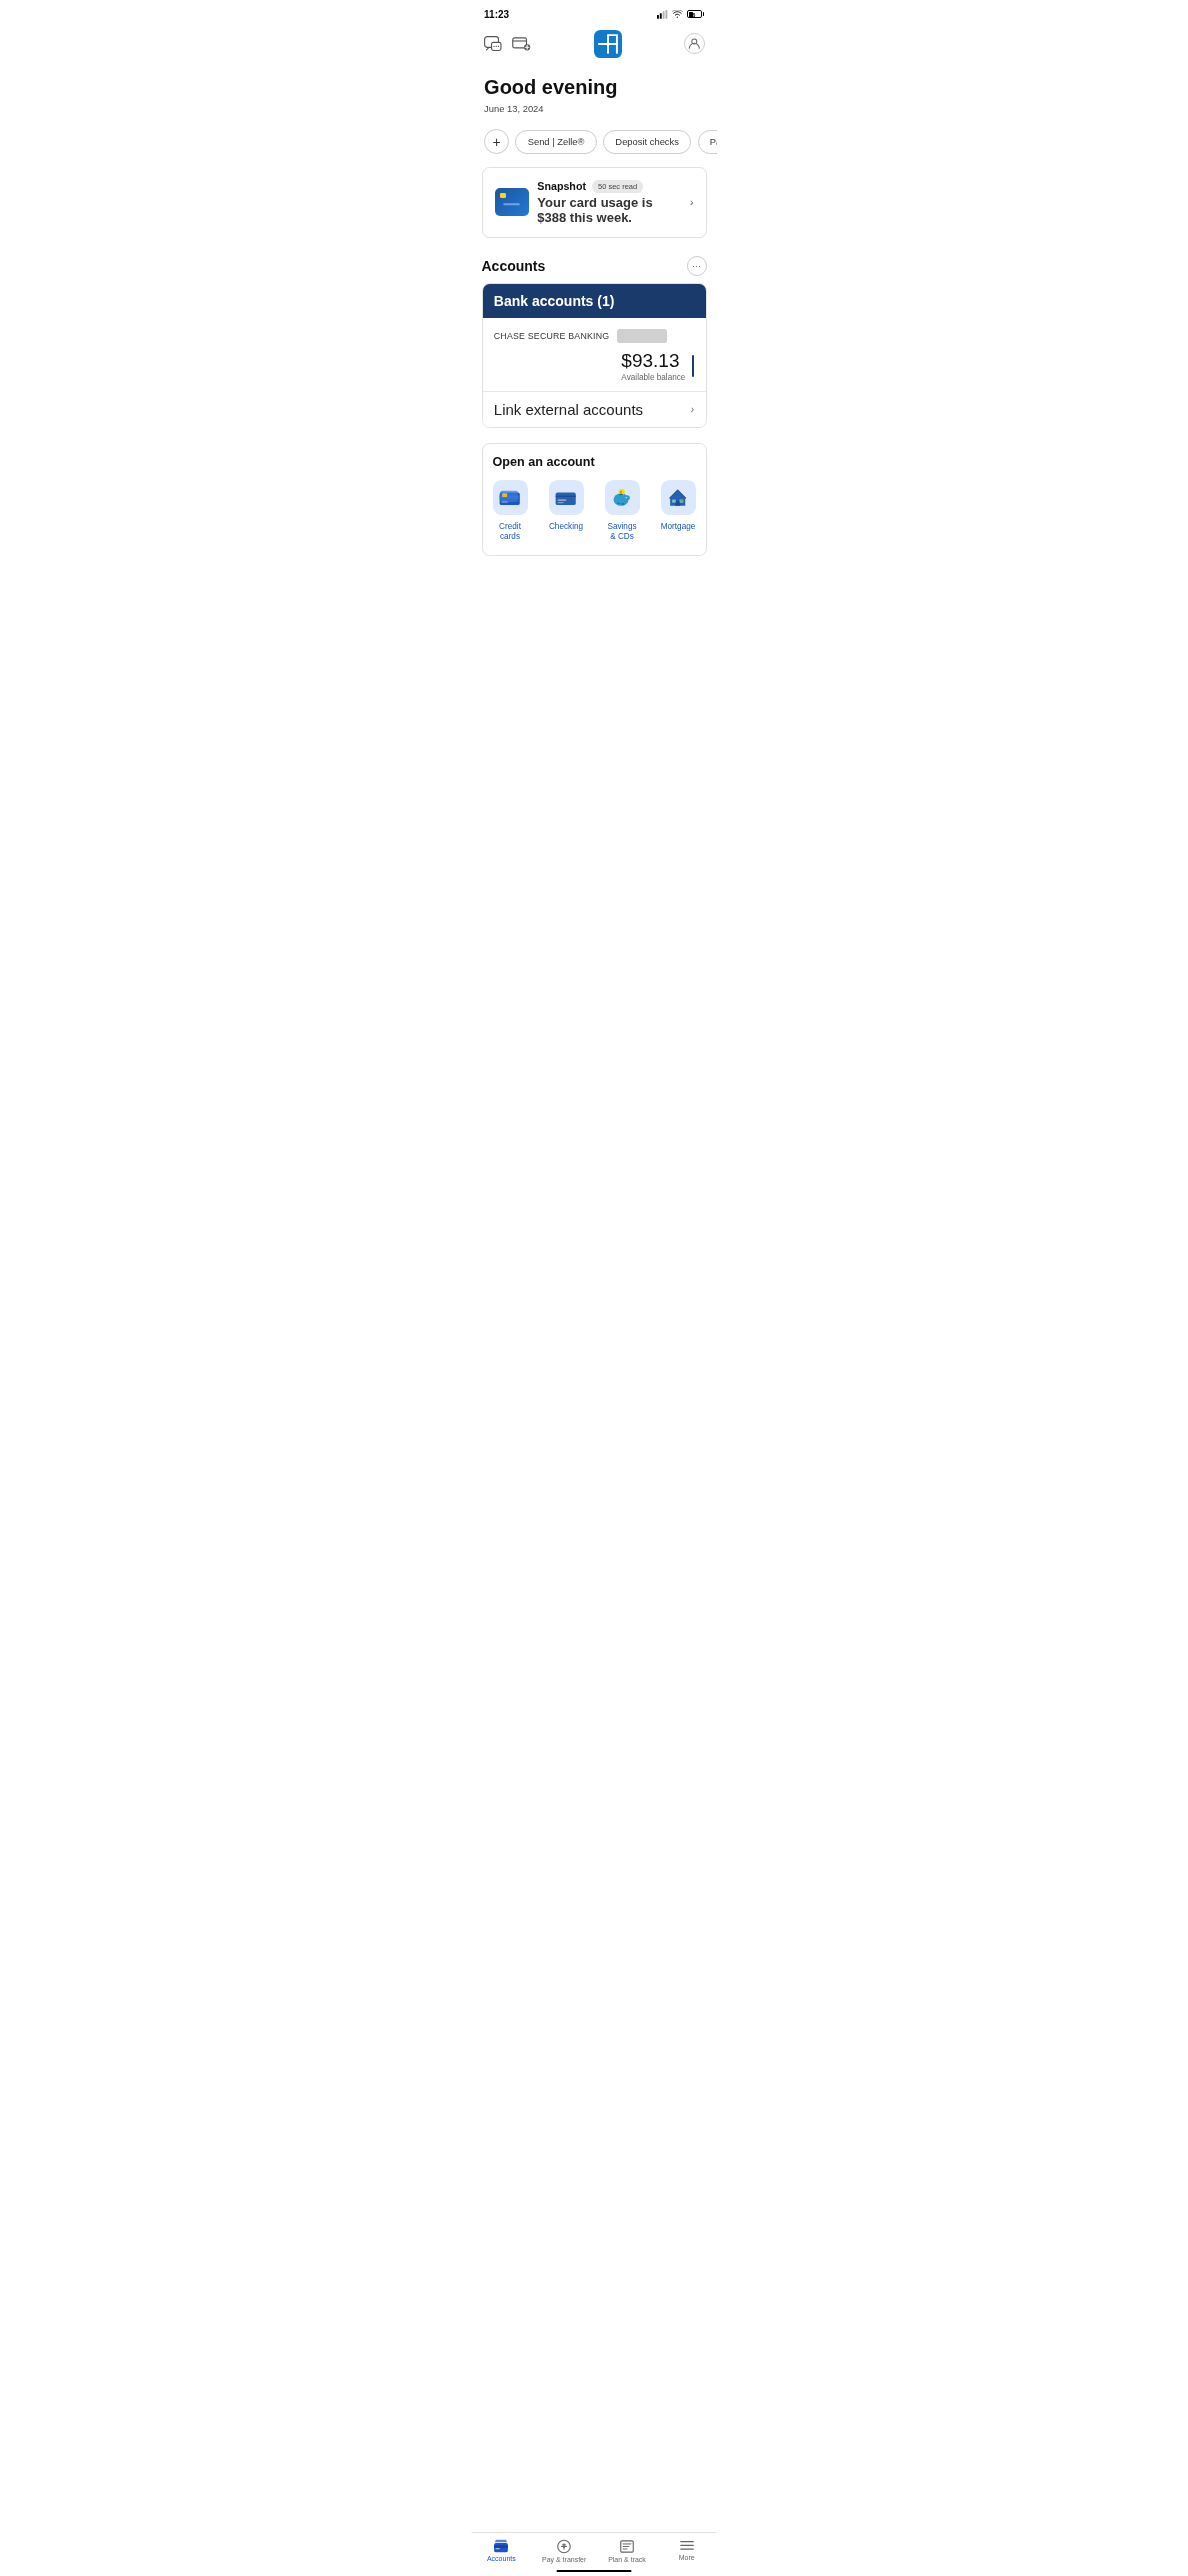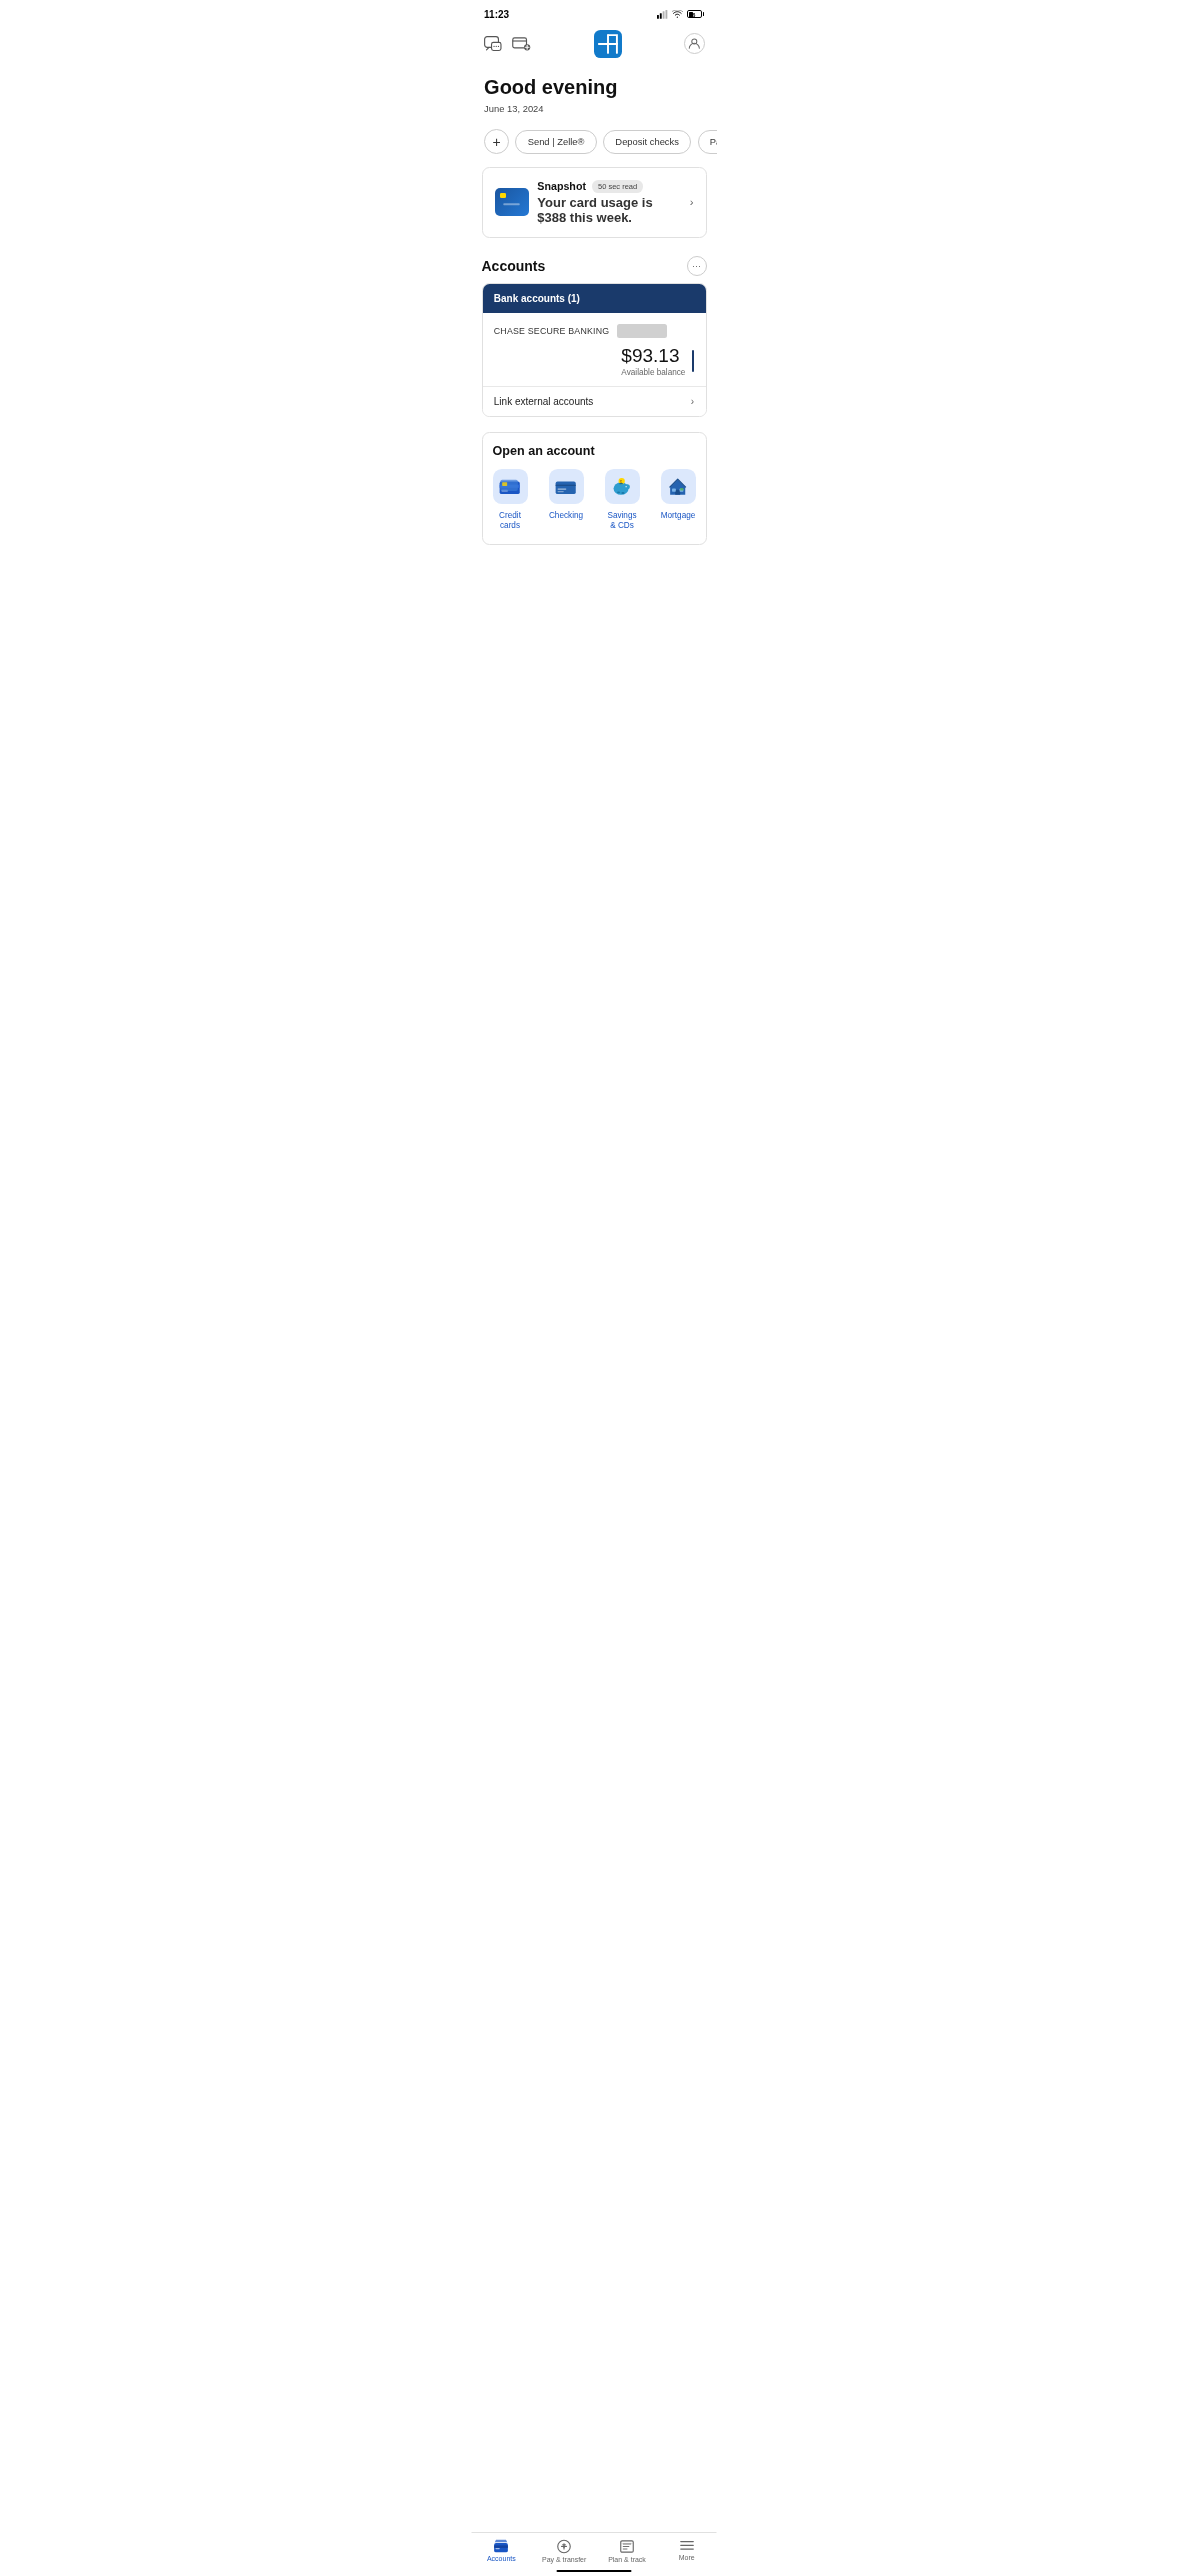--- a/index.html
+++ b/index.html
@@ -220,21 +220,21 @@
       border: 0.9px solid #e0e0e0;
       border-radius: 7.5px;
       overflow: hidden;
     }
     .bank-accounts-header {
       background: #1a3a6b;
       padding: 8.8px 11.3px;
     }
     .bank-accounts-header-text {
       color: #fff;
-      font-size: 10px;
+      font-size: 14px;
       font-weight: 600;
     }
     .account-row {
       padding: 11.3px 11.3px 8.8px;
       background: #fff;
     }
     .account-name-row {
       display: flex;
       align-items: center;
       gap: 7.5px;
@@ -278,21 +278,21 @@
     .link-external-row {
       border-top: 0.6px solid #e8e8e8;
       padding: 8.8px 11.3px;
       display: flex;
       justify-content: space-between;
       align-items: center;
       cursor: pointer;
       background: #fff;
     }
     .link-external-text {
-      font-size: 10px;
+      font-size: 15px;
       color: #222;
       font-weight: 500;
     }
     .link-arrow {
       color: #666;
       font-size: 10px;
     }
 
     
     .open-account-section {

